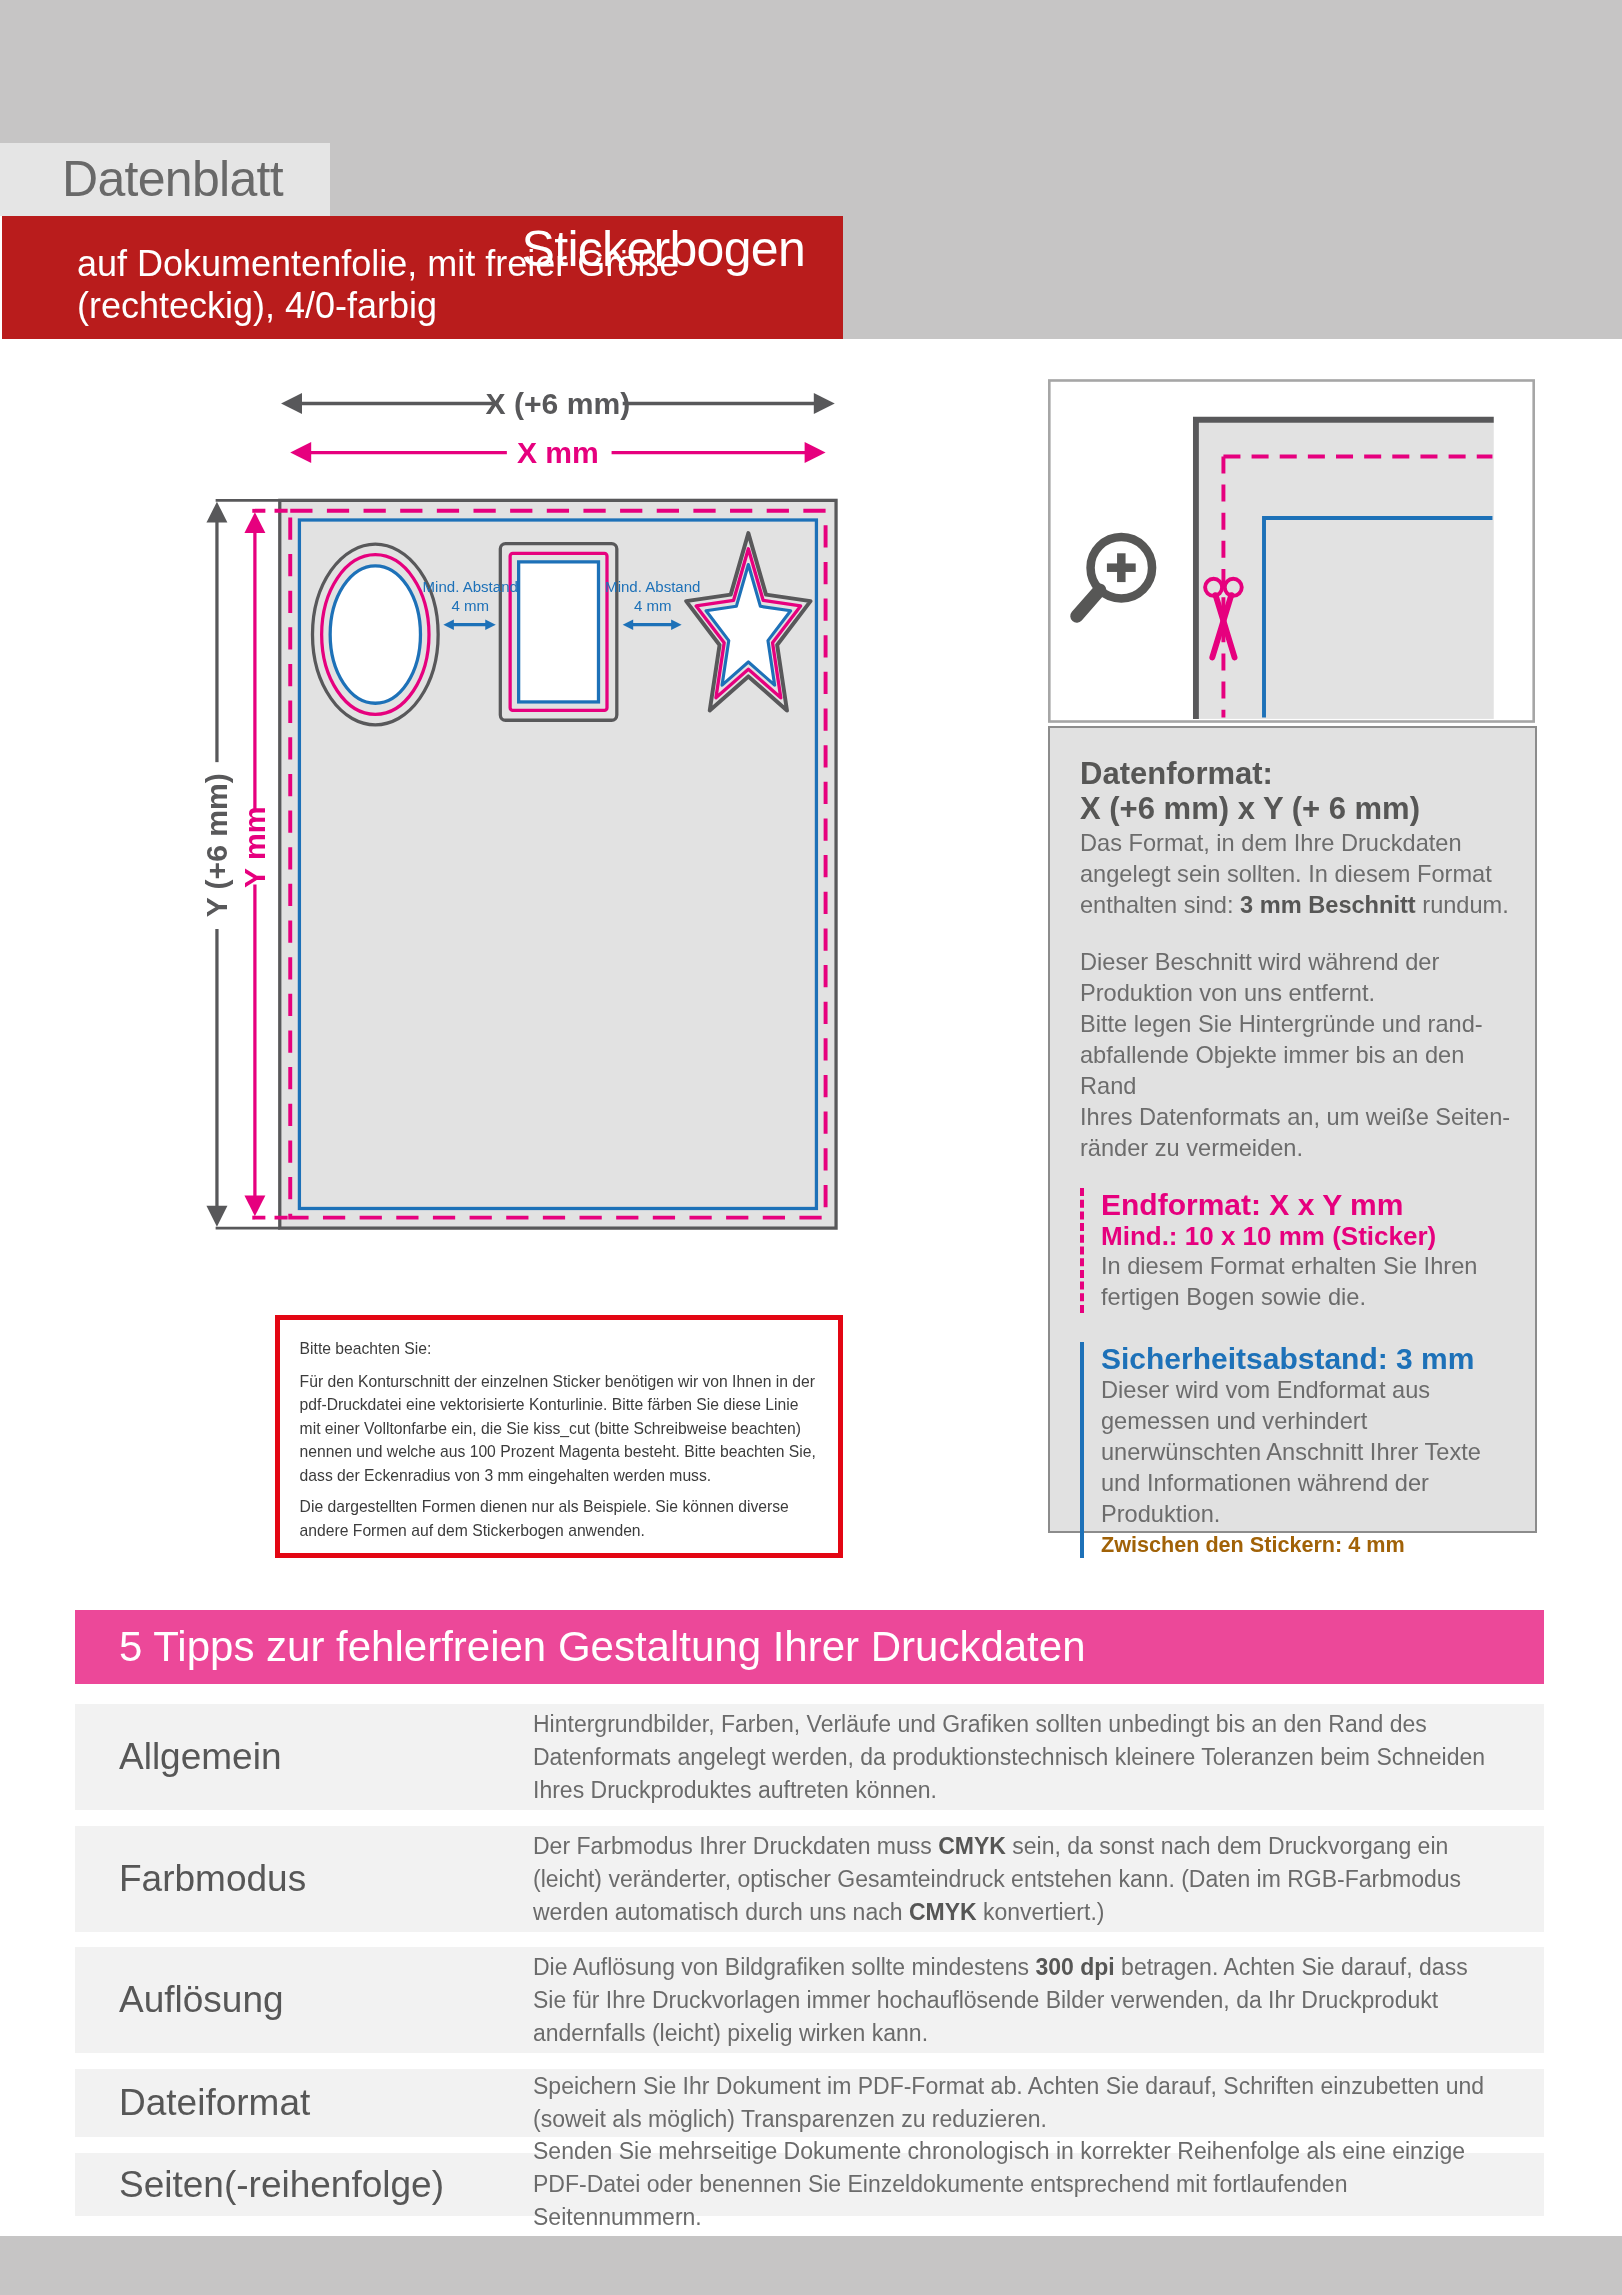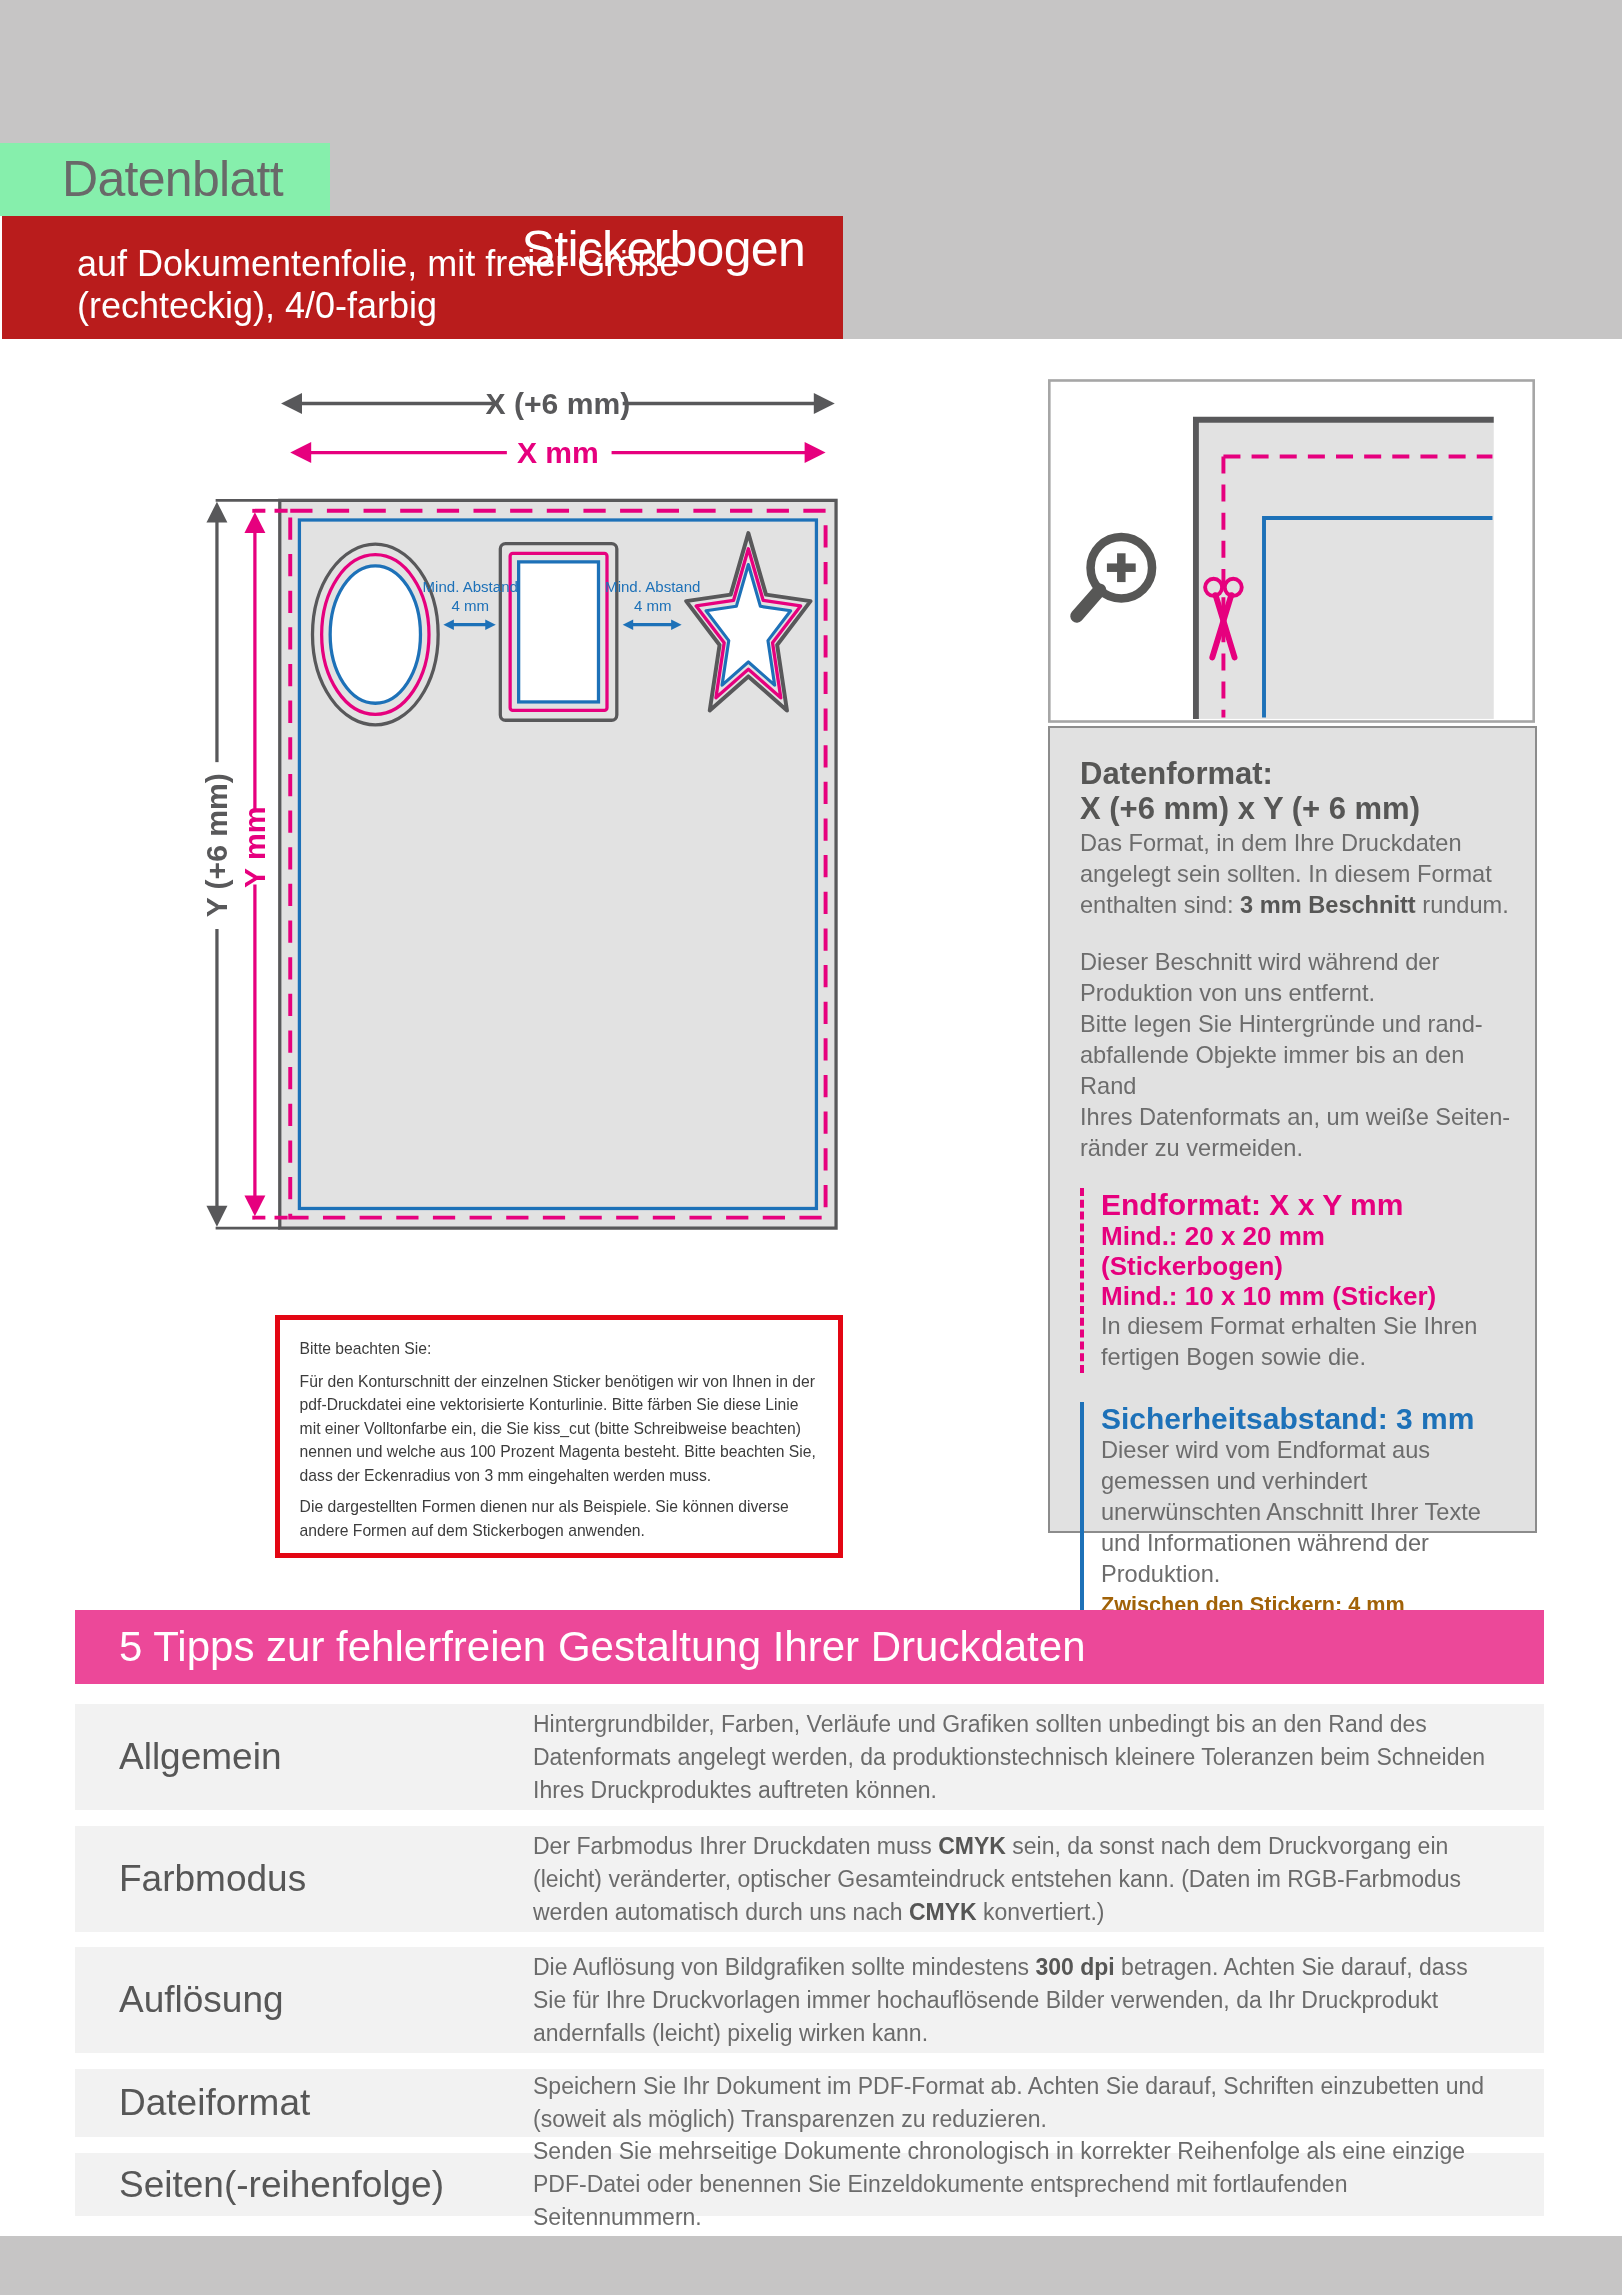--- a/index.html
+++ b/index.html
@@ -3,21 +3,21 @@
 <meta charset="utf-8">
 <style>
   html,body{margin:0;padding:0;background:#fff;}
   .page{position:relative;width:1623px;height:2295px;background:#ffffff;overflow:hidden;
         font-family:"Liberation Sans",sans-serif;}
   .abs{position:absolute;}
 
   
   .band-top{left:0;top:0;width:1623px;height:216px;background:#c6c5c5;}
   .band-top-right{left:841px;top:216px;width:782px;height:123px;background:#c6c5c5;}
-  .datenblatt-box{left:0;top:143px;width:330px;height:73px;background:#86efac;}
+  .datenblatt-box{left:0;top:143px;width:330px;height:73px;background:#e5e5e5;}
   .datenblatt-box span{display:block;padding-left:62px;line-height:73px;font-size:50px;
         font-weight:300;color:#696969;letter-spacing:-0.7px;}
   .banner{left:2px;top:216px;width:841px;height:123px;background:#b91c1c;color:#fff;}
   .banner .title{position:absolute;right:38px;top:3.9px;font-size:50px;font-weight:300;letter-spacing:-0.7px;}
   .banner .subtitle{position:absolute;left:75px;bottom:11.8px;font-size:36px;font-weight:400;}
 
   
   .info-panel{left:1048px;top:726px;width:489px;height:807px;background:#e1e1e1;
         border:2px solid #8c8c8c;box-sizing:border-box;padding:27.5px 22px 0 30px;color:#6c6c6c;}
   .info-panel h2{margin:0;font-size:31px;line-height:35px;color:#565655;font-weight:700;}
@@ -176,21 +176,20 @@
     <p class="p1"><span>Das Format, in dem Ihre Druckdaten angelegt sein sollten. In diesem Format enthalten sind: </span><span class="bold-dark">3 mm Beschnitt</span><span> rundum.</span></p>
     <p class="p2">Dieser Beschnitt wird während der
 Produktion von uns entfernt.
 Bitte legen Sie Hintergründe und rand-
 abfallende Objekte immer bis an den Rand
 Ihres Datenformats an, um weiße Seiten-
 ränder zu vermeiden.</p>
 
     <div class="sec-end">
       <div class="t">Endformat: X x Y mm</div>
-      <div class="m">Mind.: 20 x 20 mm (Stickerbogen)</div>
       <div class="m">Mind.: 10 x 10 mm (Sticker)</div>
       <p>In diesem Format erhalten Sie Ihren fertigen Bogen sowie die.</p>
     </div>
 
     <div class="sec-safe">
       <div class="t">Sicherheitsabstand: 3 mm</div>
       <p>Dieser wird vom Endformat aus gemessen und verhindert unerwünschten Anschnitt Ihrer Texte und Informationen während der Produktion.</p>
       <div class="n">Zwischen den Stickern: 4 mm</div>
     </div>
   </div>

